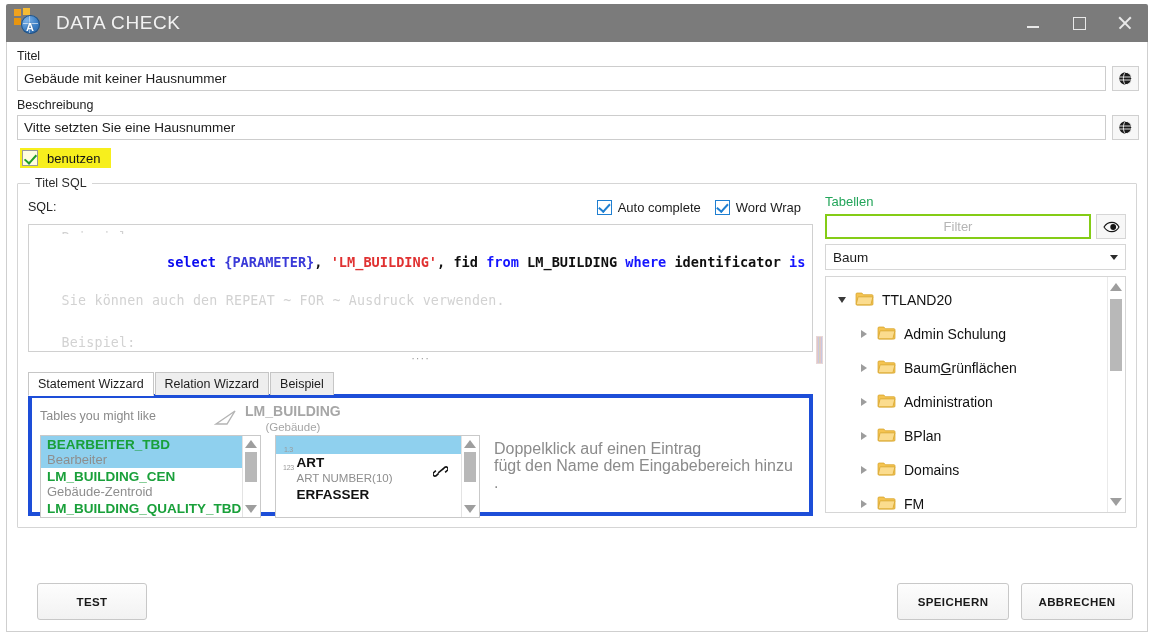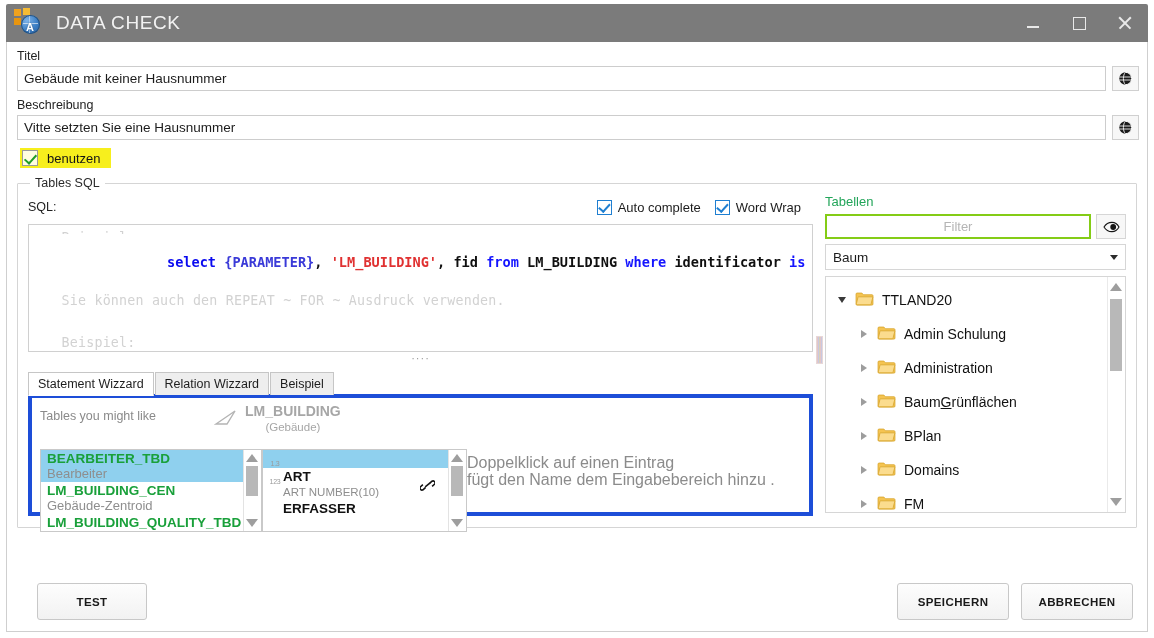--- a/index.html
+++ b/index.html
@@ -332,22 +332,22 @@
     line-height: 15px;
   }
   .tbl-sub {
     font-size: 11.5px;
     color: #a6a6a6;
     text-align: center;
     margin-top: 2px;
   }
   .lists-row {
     display: flex;
-    gap: 0;
-    margin-top: 15px;
+    gap: 14px;
+    margin-top: 1px;
   }
   .listbox {
     position: relative;
     border: 1px solid #c9c9c9;
     background: #ffffff;
     height: 83px;
     overflow: hidden;
     box-sizing: border-box;
   }
   .listbox.l1 { width: 222px; }
@@ -619,21 +619,21 @@
       </div>
     </div>
 
     <div class="benutzen-wrap">
       <span class="chk-green"></span>
       <span class="benutzen-label">benutzen</span>
     </div>
 
     
     <div class="groupbox">
-      <div class="gb-title">Tables SQL</div>
+      <div class="gb-title">Titel SQL</div>
 
       <div class="gb-inner">
 
         <div class="left-pane">
 
           <div class="sql-head">
             <span class="sql-label">SQL:</span>
             <span class="cb-group">
               <span class="cb-blue"></span>
               <span class="cb-text">Auto complete</span>
@@ -781,31 +781,31 @@
                   <span class="tree-label">Admin Schulung</span>
                 </div>
                 <div class="tree-row child">
                   <span class="exp">
                     <span class="tri-closed-o"></span>
                   </span>
                   <span class="folder"><svg width="19" height="15" viewBox="0 0 20 16">
                       <path d="M1 3.2 a1 1 0 0 1 1-1 h5.2 l1.6 1.8 H18 a1 1 0 0 1 1 1 V14 a1 1 0 0 1-1 1 H2 a1 1 0 0 1-1-1 Z" fill="#f5c451" stroke="#d9a72f" stroke-width=".9"></path>
                       <path d="M3.4 6.2 H19 l-2 7.6 a1 1 0 0 1-1 .9 H2.1 a.8 .8 0 0 1-.8-1 L3 6.9 a.8 .8 0 0 1 .4-.7 Z" fill="#fbdc8e" stroke="#d9a72f" stroke-width=".9"></path>
                     </svg></span>
-                  <span class="tree-label">Administration</span>
+                  <span class="tree-label">Baum<u>G</u>rünflächen</span>
                 </div>
                 <div class="tree-row child">
                   <span class="exp">
                     <span class="tri-closed-o"></span>
                   </span>
                   <span class="folder"><svg width="19" height="15" viewBox="0 0 20 16">
                       <path d="M1 3.2 a1 1 0 0 1 1-1 h5.2 l1.6 1.8 H18 a1 1 0 0 1 1 1 V14 a1 1 0 0 1-1 1 H2 a1 1 0 0 1-1-1 Z" fill="#f5c451" stroke="#d9a72f" stroke-width=".9"></path>
                       <path d="M3.4 6.2 H19 l-2 7.6 a1 1 0 0 1-1 .9 H2.1 a.8 .8 0 0 1-.8-1 L3 6.9 a.8 .8 0 0 1 .4-.7 Z" fill="#fbdc8e" stroke="#d9a72f" stroke-width=".9"></path>
                     </svg></span>
-                  <span class="tree-label">Baum<u>G</u>rünflächen</span>
+                  <span class="tree-label">Administration</span>
                 </div>
                 <div class="tree-row child">
                   <span class="exp">
                     <span class="tri-closed-o"></span>
                   </span>
                   <span class="folder"><svg width="19" height="15" viewBox="0 0 20 16">
                       <path d="M1 3.2 a1 1 0 0 1 1-1 h5.2 l1.6 1.8 H18 a1 1 0 0 1 1 1 V14 a1 1 0 0 1-1 1 H2 a1 1 0 0 1-1-1 Z" fill="#f5c451" stroke="#d9a72f" stroke-width=".9"></path>
                       <path d="M3.4 6.2 H19 l-2 7.6 a1 1 0 0 1-1 .9 H2.1 a.8 .8 0 0 1-.8-1 L3 6.9 a.8 .8 0 0 1 .4-.7 Z" fill="#fbdc8e" stroke="#d9a72f" stroke-width=".9"></path>
                     </svg></span>
                   <span class="tree-label">BPlan</span>

